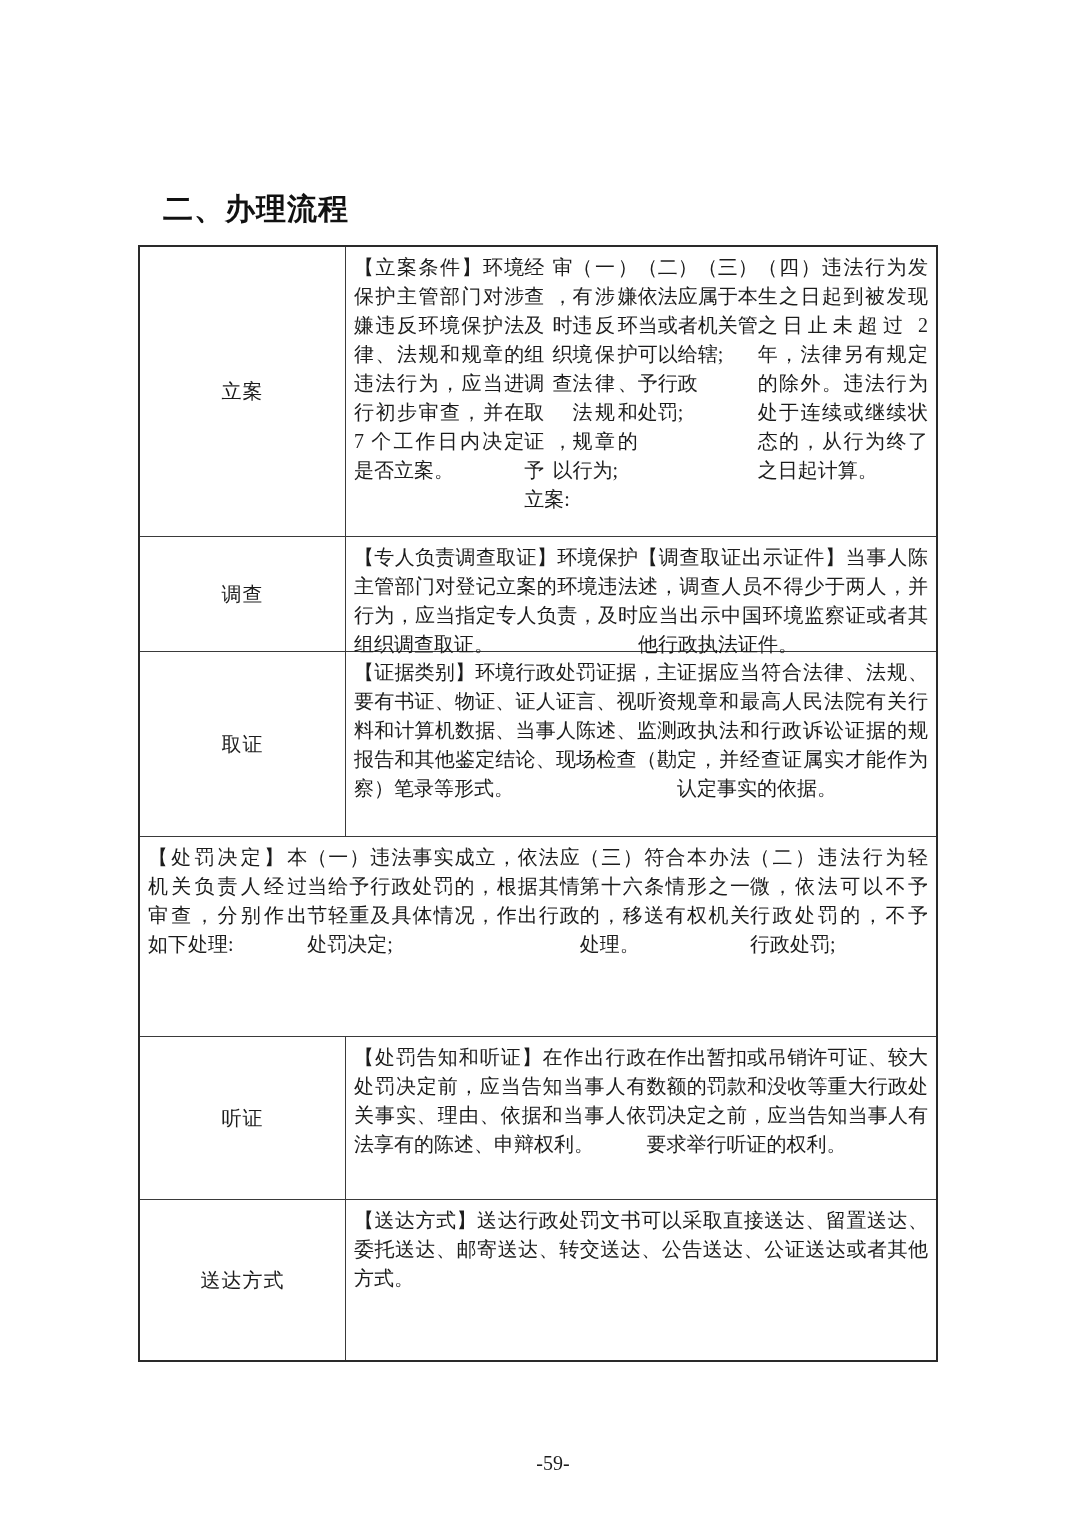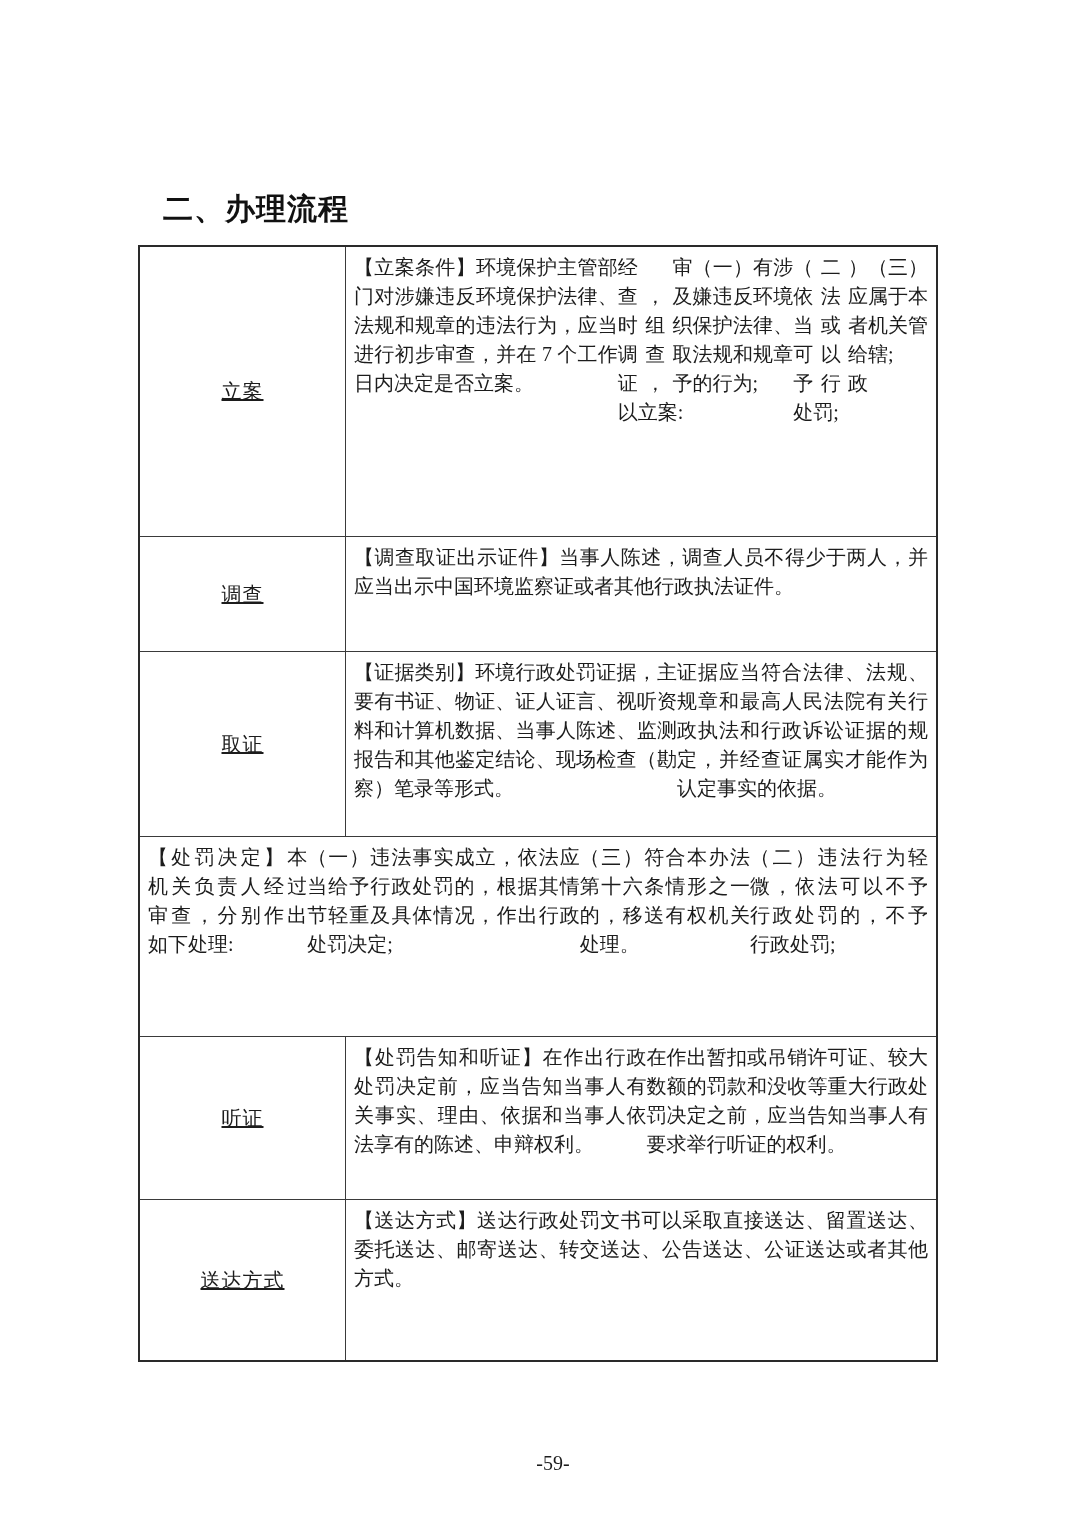--- a/index.html
+++ b/index.html
@@ -56,21 +56,20 @@
     width: 206px;
     box-sizing: border-box;
     border-right: 1px solid #3a3a3a;
     display: flex;
     align-items: center;
     justify-content: center;
     font-size: 20px;
     letter-spacing: 1px;
     color: #1c1c1c;
     flex-shrink: 0;
-    text-decoration: underline;
   }
   .cell-content {
     flex: 1;
     box-sizing: border-box;
     display: flex;
     flex-direction: row;
     justify-content: center;
     padding: 6px 8px 6px 8px;
     font-size: 20px;
     line-height: 29px;
@@ -101,26 +100,28 @@
   <div class="flow-table">
 
     <div class="t-row r1">
       <div class="cell-label">立案</div>
       <div class="cell-content">
         <p>【立案条件】环境保护主管部门对涉嫌违反环境保护法律、法规和规章的违法行为，应当进行初步审查，并在 7 个工作日内决定是否立案。</p>
         <p>经审查，及时组织调查取证，予以立案:</p>
         <p>（一）有涉嫌违反环境保护法律、法规和规章的行为;</p>
         <p>（二）依法应当或者可以给予行政处罚;</p>
         <p>（三）属于本机关管辖;</p>
+        <p>（四）违法行为发生之日起到被发现之日止未超过 2 年，法律另有规定的除外。违法行为处于连续或继续状态的，从行为终了之日起计算。</p>
       </div>
     </div>
 
     <div class="t-row r2">
       <div class="cell-label">调查</div>
       <div class="cell-content">
+        <p>【专人负责调查取证】环境保护主管部门对登记立案的环境违法行为，应当指定专人负责，及时组织调查取证。</p>
         <p>【调查取证出示证件】当事人陈述，调查人员不得少于两人，并应当出示中国环境监察证或者其他行政执法证件。</p>
       </div>
     </div>
 
     <div class="t-row r3">
       <div class="cell-label">取证</div>
       <div class="cell-content">
         <p>【证据类别】环境行政处罚证据，主要有书证、物证、证人证言、视听资料和计算机数据、当事人陈述、监测报告和其他鉴定结论、现场检查（勘察）笔录等形式。</p>
         <p>证据应当符合法律、法规、规章和最高人民法院有关行政执法和行政诉讼证据的规定，并经查证属实才能作为认定事实的依据。</p>
       </div>

